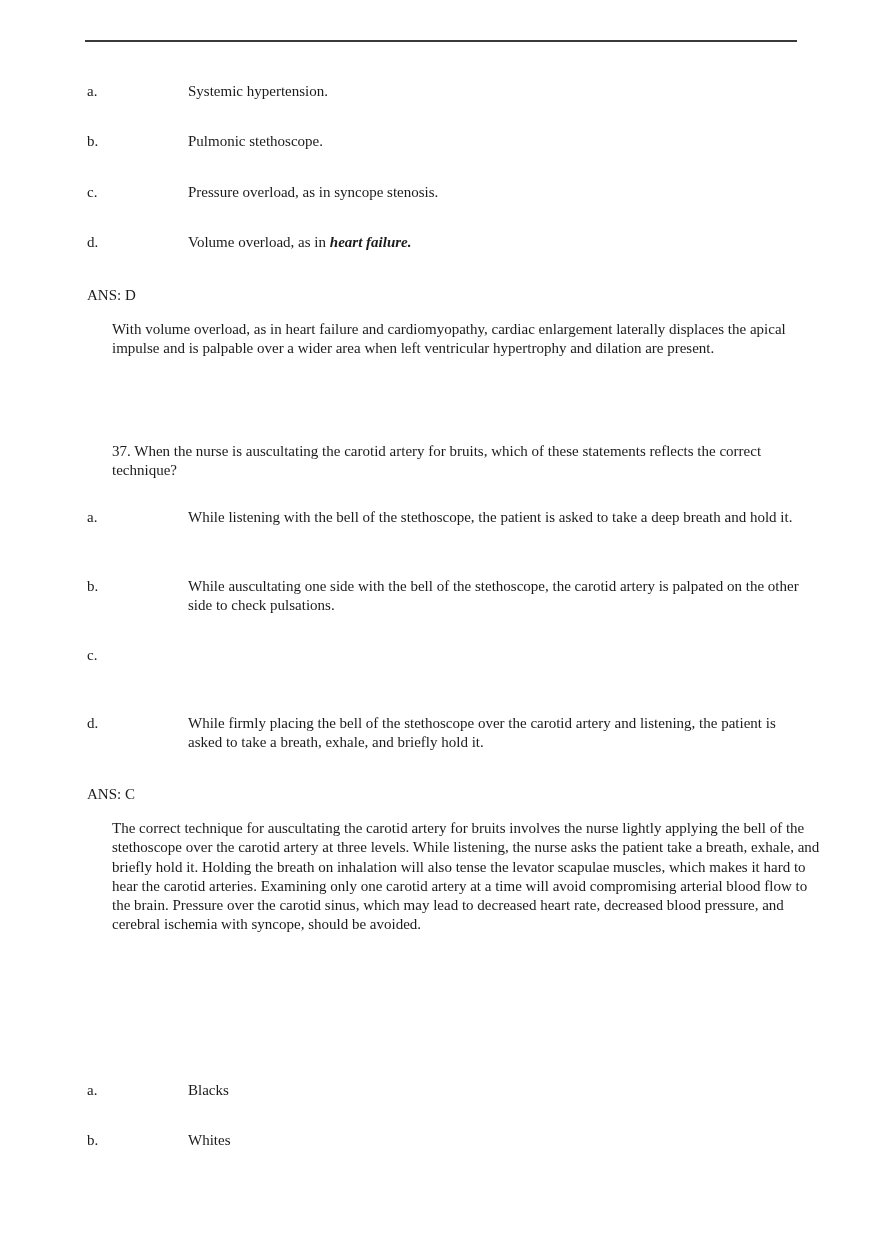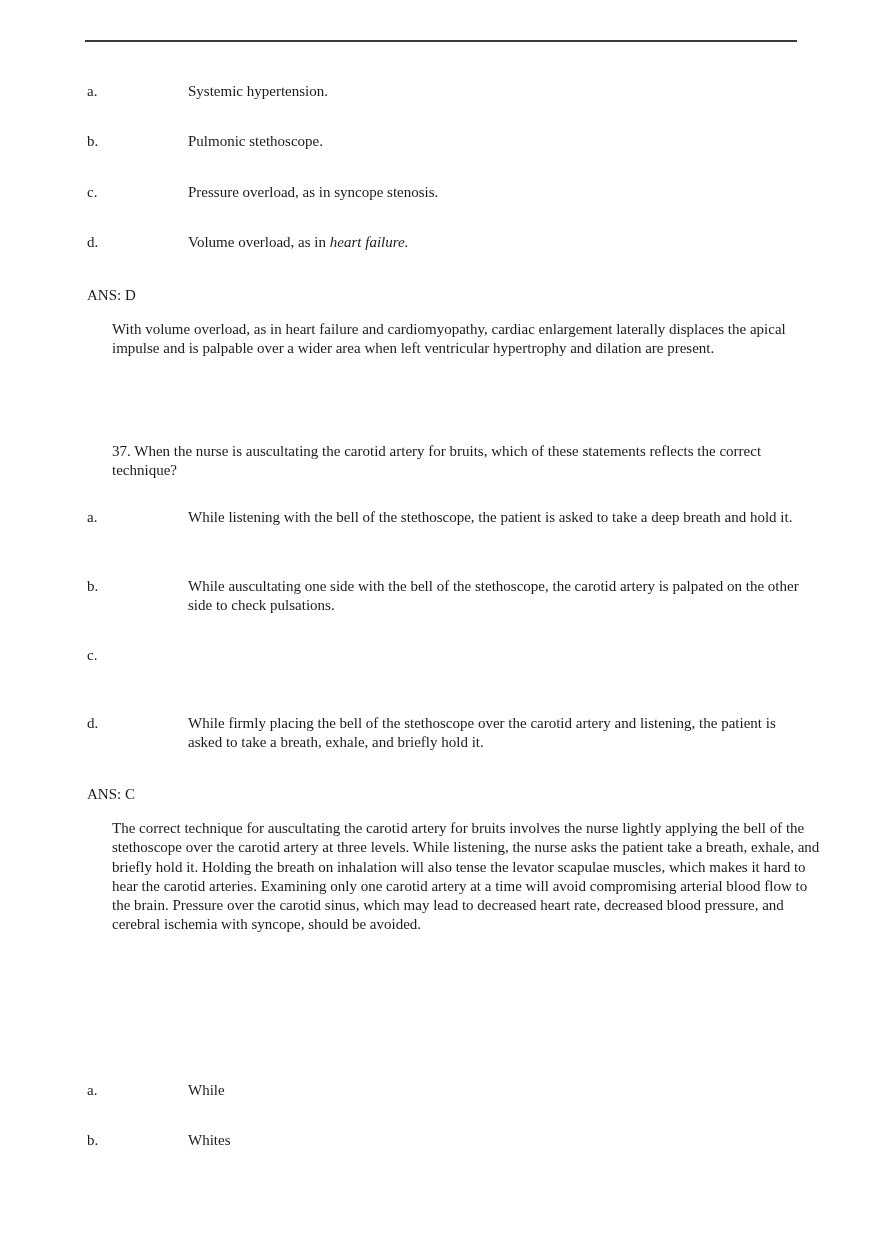--- a/index.html
+++ b/index.html
@@ -29,21 +29,21 @@
   }
   .block {
     position: absolute;
     left: 87px;
     width: 712px;
     line-height: 19.3px;
   }
   .option-row { display: flex; align-items: flex-start; }
   .option-letter { flex: 0 0 73px; width: 73px; }
   .option-text { width: 637px; margin-left: 28px; }
-  .italic { font-style: italic; }
+  .italic { font-style: italic; font-weight: bold; }
   .stem, .rationale { width: 712px; margin-left: 25px; }
 </style>
 </head>
 <body>
 
 <div class="page">
 
   <div class="top-rule"></div>
 
   <div class="block option-row" style="top:82px">
@@ -83,20 +83,20 @@
     <span class="option-letter">d.</span>
     <span class="option-text">While firmly placing the bell of the stethoscope over the carotid artery and listening, the patient is asked to take a breath, exhale, and briefly hold it.</span>
   </div>
 
   <div class="block" style="top:785px">ANS: C</div>
   <div class="block rationale" style="top:819px">The correct technique for auscultating the carotid artery for bruits involves the nurse lightly applying the bell of the stethoscope over the carotid artery at three levels. While listening, the nurse asks the patient take a breath, exhale, and briefly hold it. Holding the breath on inhalation will also tense the levator scapulae muscles, which makes it hard to hear the carotid arteries. Examining only one carotid artery at a time will avoid compromising arterial blood flow to the brain. Pressure over the carotid sinus, which may lead to decreased heart rate, decreased blood pressure, and cerebral ischemia with syncope, should be avoided.</div>
 
 
   <div class="block option-row" style="top:1081px">
     <span class="option-letter">a.</span>
-    <span class="option-text">While</span>
+    <span class="option-text">Blacks</span>
   </div>
   <div class="block option-row" style="top:1131px">
     <span class="option-letter">b.</span>
     <span class="option-text">Whites</span>
   </div>
 
 </div>
 
 </body></html>

